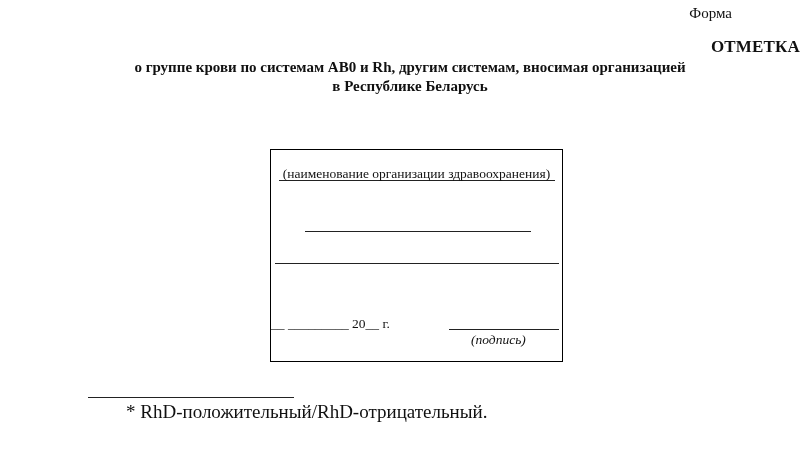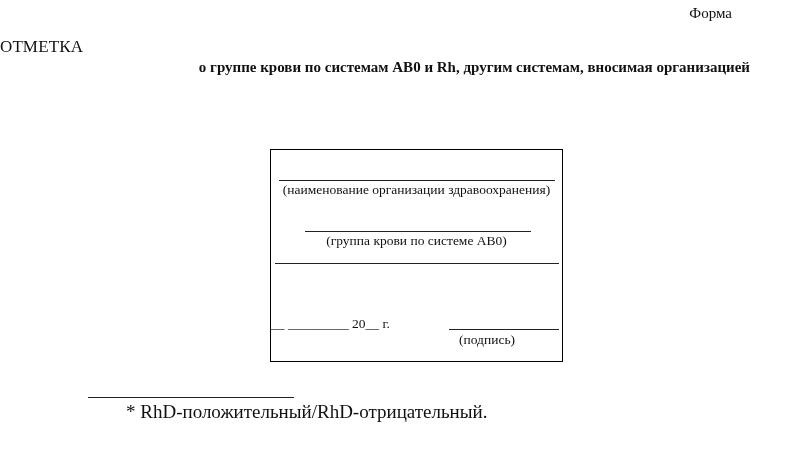--- a/index.html
+++ b/index.html
@@ -2,53 +2,53 @@
 <html><head>
 <meta charset="utf-8">
 <style>
   html, body { margin: 0; padding: 0; }
   body {
     width: 800px; height: 450px; background: #ffffff; position: relative; overflow: hidden;
     font-family: "Liberation Serif", "DejaVu Serif", serif; color: #111111;
   }
   .forma { position: absolute; top: 5px; right: 68px; font-size: 15px; }
   .title {
-    position: absolute; top: 37px; left: 0; width: 800px; text-align: left;
-    font-weight: normal; font-size: 17px; letter-spacing: 0.2px;
+    position: absolute; top: 37px; left: 0; width: 800px; text-align: right;
+    font-weight: bold; font-size: 17px; letter-spacing: 0.2px;
   }
   .subtitle {
-    position: absolute; top: 58px; left: 70px; width: 680px; text-align: right;
+    position: absolute; top: 58px; left: 70px; width: 680px; text-align: center;
     font-weight: bold; font-size: 15px; line-height: 19px;
   }
   .box {
     position: absolute; left: 270px; top: 149px; width: 293px; height: 213px;
     border: 1.5px solid #000; box-sizing: border-box;
   }
   .line { position: absolute; border-top: 1px solid #222; height: 0; }
   .cap { position: absolute; font-size: 13.5px; white-space: nowrap; text-align: center; }
   .footline { position: absolute; left: 88px; top: 397px; width: 206px; border-top: 1px solid #222; }
   .footnote { position: absolute; left: 126px; top: 401px; font-size: 19px; }
 </style>
 </head>
 <body>
 
 <div class="forma">Форма</div>
 <div class="title">ОТМЕТКА</div>
 <div class="subtitle">
   <div>о группе крови по системам АВ0 и Rh, другим системам, вносимая организацией</div>
+  <div>в Республике Беларусь</div>
 </div>
 
 <div class="box">
   <div class="line" style="left:8px; top:30px; width:276px;"></div>
-  <div class="cap" style="left:0; width:291px; top:32px;">(наименование организации здравоохранения)</div>
+  <div class="cap" style="left:0; width:291px; top:16px;">(наименование организации здравоохранения)</div>
 
   <div class="line" style="left:34px; top:81px; width:226px;"></div>
-  <div class="cap" style="left:0; width:291px; top:83px;">(группа крови по системе АВ0)</div>
 
   <div class="line" style="left:4px; top:113px; width:284px;"></div>
 
   <div class="cap" style="left:0; top:166px; text-align:right;">__ _________ 20__ г.</div>
   <div class="line" style="left:178px; top:179px; width:110px;"></div>
-  <div class="cap" style="left:188px; top:182px;">(подпись)</div>
+  <div class="cap" style="left:200px; top:182px;font-style:italic;">(подпись)</div>
 </div>
 
 <div class="footline"></div>
 <div class="footnote">* RhD-положительный/RhD-отрицательный.</div>
 
 </body></html>

